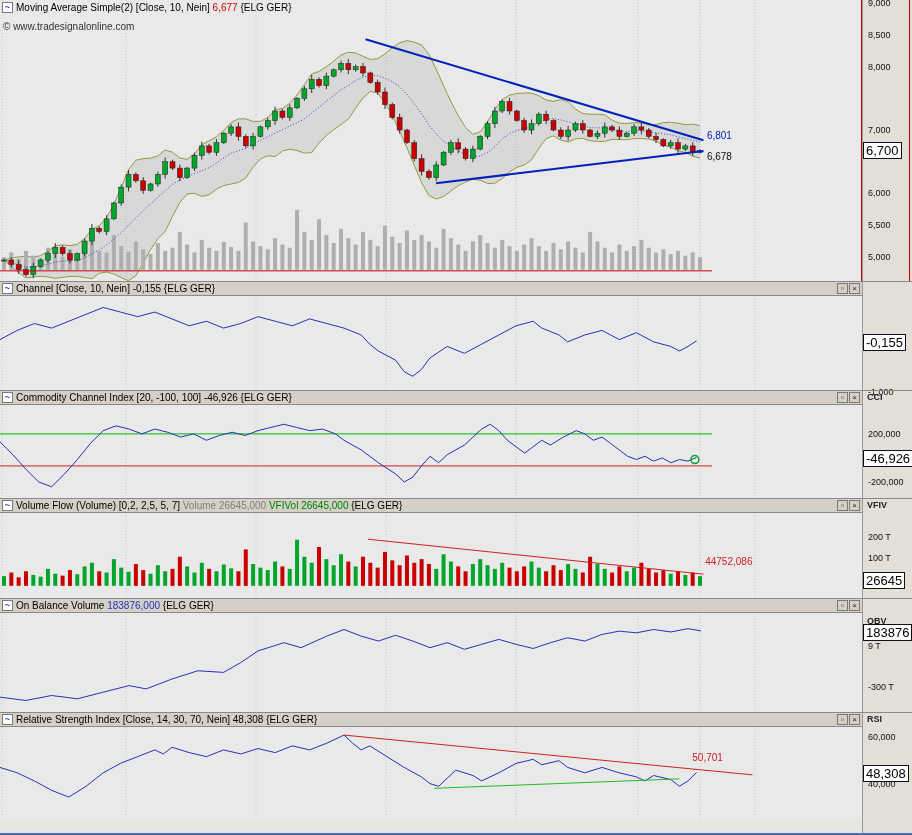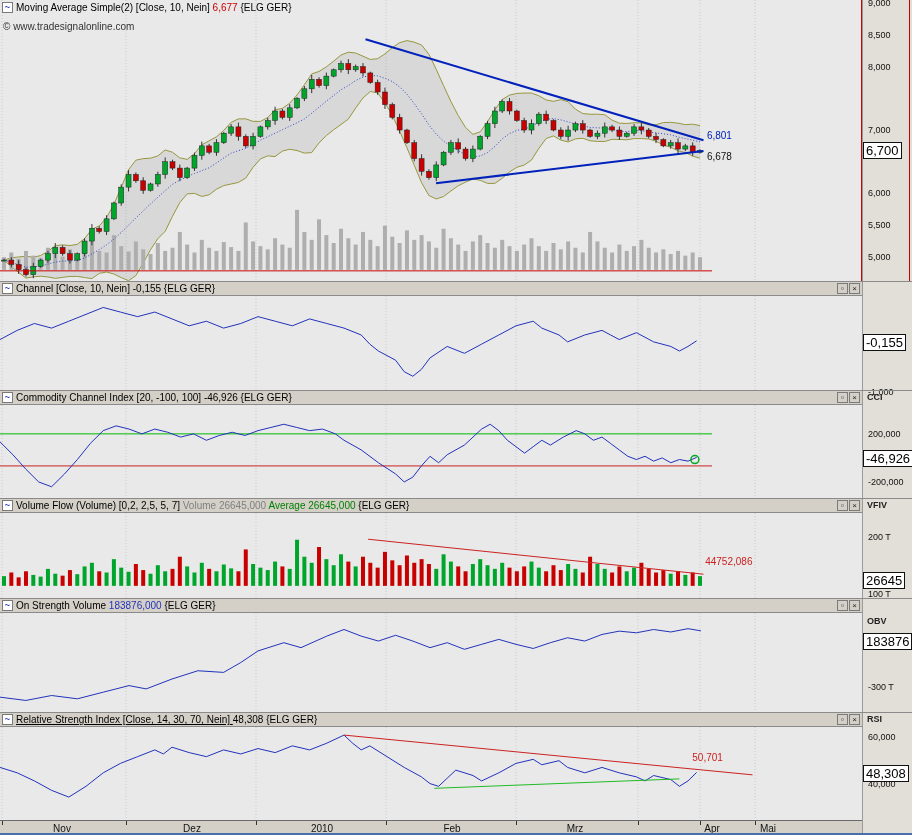--- a/index.html
+++ b/index.html
@@ -404,21 +404,21 @@
           <line x1="0" y1="60.93103448275862" x2="712" y2="60.93103448275862" stroke="#cc2222" stroke-width="1"></line>
           <polyline points="0,36.87931034482759 12.9,49.706896551724135 25.8,64.13793103448276 38.699999999999996,76.9655172413793 51.6,81.77586206896551 64.5,68.94827586206897 77.39999999999999,54.51724137931034 90.3,38.48275862068965 103.2,25.655172413793103 116.10000000000001,20.844827586206897 129,24.051724137931036 141.9,28.862068965517242 154.79999999999998,24.051724137931036 167.70000000000002,27.25862068965517 180.6,32.06896551724138 193.5,28.862068965517242 206.4,35.275862068965516 219.3,30.46551724137931 232.20000000000002,27.25862068965517 245.09999999999997,30.46551724137931 258,25.655172413793103 270.9,22.448275862068968 283.8,19.241379310344826 296.7,22.448275862068968 309.59999999999997,25.655172413793103 322.5,24.051724137931036 335.40000000000003,28.862068965517242 344,35.275862068965516 361.2,44.896551724137936 378.4,57.724137931034484 395.6,68.94827586206897 404.2,76.9655172413793 412.8,72.1551724137931 421.4,60.93103448275862 430,51.310344827586206 438.6,57.724137931034484 447.2,49.706896551724135 464.40000000000003,40.08620689655172 473.00000000000006,32.06896551724138 481.6,24.051724137931036 490.19999999999993,19.241379310344826 498.79999999999995,25.655172413793103 507.4,35.275862068965516 516,41.689655172413794 524.6,48.10344827586207 533.2,41.689655172413794 541.8,35.275862068965516 550.4,40.08620689655172 563.3000000000001,32.06896551724138 576.2,25.655172413793103 584.8000000000001,28.862068965517242 593.4,35.275862068965516 602,32.06896551724138 610.6,38.48275862068965 619.1999999999999,44.896551724137936 627.8,51.310344827586206 636.4,54.51724137931034 645,51.310344827586206 653.6,56.12068965517241 662.2,52.91379310344828 670.8000000000001,57.724137931034484 679.4,54.51724137931034 688,56.12068965517241 696.6,52.416724137931034" fill="none" stroke="#2233bb" stroke-width="1"></polyline>
           <circle cx="694.88" cy="54.51724137931034" r="4" fill="none" stroke="#00aa22" stroke-width="1.5"></circle>
         </svg>
     </div>
   </div>
 
   <div class="panel" id="panel-vfi" style="top:498px;height:100px;">
     <div class="titlebar">
       <span class="waveicon">~</span>
-      <span class="titlesegs" id="ts-vfi"><span style="color: rgb(0, 0, 0);">Volume Flow (Volume) [0,2, 2,5, 5, 7] </span><span style="color: rgb(128, 128, 128);">Volume 26645,000 </span><span style="color: rgb(0, 128, 0);">Average 26645,000 </span><span style="color: rgb(0, 0, 0);">{ELG GER}</span></span>
+      <span class="titlesegs" id="ts-vfi"><span style="color: rgb(0, 0, 0);">Volume Flow (Volume) [0,2, 2,5, 5, 7] </span><span style="color: rgb(128, 128, 128);">Volume 26645,000 </span><span style="color: rgb(0, 128, 0);">VFIVol 26645,000 </span><span style="color: rgb(0, 0, 0);">{ELG GER}</span></span>
       <span class="winbtns">
         <span class="winbtn">▫</span>
         <span class="winbtn">×</span>
       </span>
     </div>
     <div class="plot" style="height:85px;">
       <svg id="svg-vfi" width="862" height="85">
           <line x1="2" y1="0" x2="2" y2="85" stroke="#c9c9c9" stroke-dasharray="1 2"></line>
           <line x1="126" y1="0" x2="126" y2="85" stroke="#c9c9c9" stroke-dasharray="1 2"></line>
           <line x1="256" y1="0" x2="256" y2="85" stroke="#c9c9c9" stroke-dasharray="1 2"></line>
@@ -525,21 +525,21 @@
           <rect x="698" y="63.142857142857146" width="4" height="9.714285714285701" fill="#00a62c"></rect>
           <line x1="368.08" y1="26.228571428571428" x2="703.4799999999999" y2="61.199999999999996" stroke="#cc2222" stroke-width="1"></line>
           <text x="705.1999999999999" y="51.57142857142857" fill="#cc2222" font-size="10">44752,086</text>
         </svg>
     </div>
   </div>
 
   <div class="panel" id="panel-obv" style="top:598px;height:114px;">
     <div class="titlebar">
       <span class="waveicon">~</span>
-      <span class="titlesegs" id="ts-obv"><span style="color: rgb(0, 0, 0);">On Strength Volume </span><span style="color: rgb(34, 51, 187);">183876,000</span><span style="color: rgb(0, 0, 0);"> {ELG GER}</span></span>
+      <span class="titlesegs" id="ts-obv"><span style="color: rgb(0, 0, 0);">On Balance Volume </span><span style="color: rgb(34, 51, 187);">183876,000</span><span style="color: rgb(0, 0, 0);"> {ELG GER}</span></span>
       <span class="winbtns">
         <span class="winbtn">▫</span>
         <span class="winbtn">×</span>
       </span>
     </div>
     <div class="plot" style="height:99px;">
       <svg id="svg-obv" width="862" height="99">
           <line x1="2" y1="0" x2="2" y2="99" stroke="#c9c9c9" stroke-dasharray="1 2"></line>
           <line x1="126" y1="0" x2="126" y2="99" stroke="#c9c9c9" stroke-dasharray="1 2"></line>
           <line x1="256" y1="0" x2="256" y2="99" stroke="#c9c9c9" stroke-dasharray="1 2"></line>
@@ -549,21 +549,21 @@
           <line x1="700" y1="0" x2="700" y2="99" stroke="#c9c9c9" stroke-dasharray="1 2"></line>
           <line x1="755" y1="0" x2="755" y2="99" stroke="#c9c9c9" stroke-dasharray="1 2"></line>
           <polyline points="0,84.14999999999999 25.8,87.45 51.6,82.5 77.39999999999999,85.8 103.2,79.2 129,72.6 146.20000000000002,75.9 172,66 197.8,57.75000000000001 223.6,59.4 240.8,49.5 258,37.95 283.8,29.7 301,34.65 326.8,23.1 344,16.5 361.2,23.1 378.4,28.05 395.6,22.275000000000002 412.8,28.05 430,34.65 447.2,29.7 464.40000000000003,36.3 481.6,31.349999999999998 498.79999999999995,26.4 516,31.349999999999998 533.2,35.475 550.4,29.7 567.6,24.75 584.8000000000001,28.05 602,21.45 619.1999999999999,18.15 636.4,19.8 653.6,16.5 670.8000000000001,18.975 688,15.674999999999999 700.9,17.83023" fill="none" stroke="#2233bb" stroke-width="1"></polyline>
         </svg>
     </div>
   </div>
 
   <div class="panel" id="panel-rsi" style="top:712px;height:108px;">
     <div class="titlebar">
       <span class="waveicon">~</span>
-      <span class="titlesegs" id="ts-rsi"><span style="color: rgb(0, 0, 0); text-decoration: underline;">Relative Strength Index [Close, 14, 30, 70, Nein] </span><span style="color: rgb(0, 0, 0);">48,308</span><span style="color: rgb(0, 0, 0);"> {ELG GER}</span></span>
+      <span class="titlesegs" id="ts-rsi"><span style="color: rgb(0, 0, 0);">Relative Strength Index [Close, 14, 30, 70, Nein] </span><span style="color: rgb(0, 0, 0);">48,308</span><span style="color: rgb(0, 0, 0);"> {ELG GER}</span></span>
       <span class="winbtns">
         <span class="winbtn">▫</span>
         <span class="winbtn">×</span>
       </span>
     </div>
     <div class="plot" style="height:93px;">
       <svg id="svg-rsi" width="862" height="93">
           <line x1="2" y1="0" x2="2" y2="93" stroke="#c9c9c9" stroke-dasharray="1 2"></line>
           <line x1="126" y1="0" x2="126" y2="93" stroke="#c9c9c9" stroke-dasharray="1 2"></line>
           <line x1="256" y1="0" x2="256" y2="93" stroke="#c9c9c9" stroke-dasharray="1 2"></line>
@@ -573,63 +573,46 @@
           <line x1="700" y1="0" x2="700" y2="93" stroke="#c9c9c9" stroke-dasharray="1 2"></line>
           <line x1="755" y1="0" x2="755" y2="93" stroke="#c9c9c9" stroke-dasharray="1 2"></line>
           <polyline points="0,40.43478260869565 17.2,45.82608695652174 34.4,53.913043478260875 51.6,63.34782608695652 68.8,70.08695652173913 86,59.30434782608695 103.2,45.82608695652174 120.4,36.391304347826086 137.6,29.652173913043477 154.79999999999998,22.91304347826087 163.4,26.956521739130437 172,20.217391304347824 189.2,25.608695652173914 206.4,29.652173913043477 223.6,22.91304347826087 240.8,26.956521739130437 258,21.565217391304348 275.2,25.608695652173914 292.40000000000003,18.869565217391305 309.59999999999997,22.91304347826087 326.8,16.17391304347826 344,8.08695652173913 352.59999999999997,16.17391304347826 361.2,22.91304347826087 369.8,18.869565217391305 387,29.652173913043477 404.2,40.43478260869565 421.4,49.86956521739131 430,56.608695652173914 438.6,59.30434782608695 447.2,51.21739130434783 455.8,43.130434782608695 473.00000000000006,48.52173913043478 481.6,53.913043478260875 498.79999999999995,45.82608695652174 516,36.391304347826086 533.2,32.34782608695652 541.8,37.73913043478261 559,33.69565217391305 567.6,40.43478260869565 584.8000000000001,45.82608695652174 602,40.43478260869565 619.1999999999999,45.82608695652174 636.4,49.86956521739131 645,53.913043478260875 653.6,48.52173913043478 670.8000000000001,52.565217391304344 679.4,59.30434782608695 688,53.913043478260875 696.6,45.42173913043479" fill="none" stroke="#2233bb" stroke-width="1"></polyline>
           <line x1="344" y1="8.08695652173913" x2="752.5" y2="47.847826086956516" stroke="#cc2222" stroke-width="1"></line>
           <line x1="434.3" y1="61.32608695652174" x2="679.4" y2="51.89130434782609" stroke="#22bb22" stroke-width="1"></line>
           <text x="692.3000000000001" y="34" fill="#cc2222" font-size="10">50,701</text>
         </svg>
     </div>
   </div>
 
-  <div id="xaxis">
-      <div class="month-tick" style="left: 2px;"></div>
-      <div class="month-tick" style="left: 126px;"></div>
-      <div class="month-tick" style="left: 256px;"></div>
-      <div class="month-tick" style="left: 386px;"></div>
-      <div class="month-tick" style="left: 516px;"></div>
-      <div class="month-tick" style="left: 638px;"></div>
-      <div class="month-tick" style="left: 700px;"></div>
-      <div class="month-tick" style="left: 755px;"></div>
-      <div class="month-label" style="left: 62px;">Nov</div>
-      <div class="month-label" style="left: 192px;">Dez</div>
-      <div class="month-label" style="left: 322px;">2010</div>
-      <div class="month-label" style="left: 452px;">Feb</div>
-      <div class="month-label" style="left: 575px;">Mrz</div>
-      <div class="month-label" style="left: 712px;">Apr</div>
-      <div class="month-label" style="left: 768px;">Mai</div>
-    </div>
 
   <div id="axis-col">
       <div class="axis-tick" style="top: -1.82844px;">9,000</div>
       <div class="axis-tick" style="top: 29.8871px;">8,500</div>
       <div class="axis-tick" style="top: 61.6027px;">8,000</div>
       <div class="axis-tick" style="top: 125.034px;">7,000</div>
       <div class="axis-tick" style="top: 144px;">6,500</div>
       <div class="axis-tick" style="top: 188.465px;">6,000</div>
       <div class="axis-tick" style="top: 220.181px;">5,500</div>
       <div class="axis-tick" style="top: 251.896px;">5,000</div>
       <div class="axis-box" style="top: 142.063px;">6,700</div>
       <div class="axis-short" style="top: 283px; margin-left: 46px;">MOM</div>
       <div class="axis-tick" style="top: 355.195px; margin-top: 32px;">-1,000</div>
       <div class="axis-box" style="top: 333.822px;">-0,155</div>
       <div class="axis-short" style="top: 392px;">CCI</div>
       <div class="axis-tick" style="top: 429px;">200,000</div>
       <div class="axis-tick" style="top: 476.966px;">-200,000</div>
       <div class="axis-box" style="top: 450.421px;">-46,926</div>
       <div class="axis-short" style="top: 500px;">VFIV</div>
       <div class="axis-tick" style="top: 532.286px;">200 T</div>
-      <div class="axis-tick" style="top: 589px;">100 T</div>
+      <div class="axis-tick" style="top: 553px;">100 T</div>
       <div class="axis-box" style="top: 572.386px;">26645</div>
       <div class="axis-short" style="top: 616px;">OBV</div>
       <div class="axis-tick" style="top: 641px;">9 T</div>
       <div class="axis-tick" style="top: 682.25px;">-300 T</div>
-      <div class="axis-box" style="top: 623.83px; margin-top: 9px;">183876</div>
+      <div class="axis-box" style="top: 623.83px;">183876</div>
       <div class="axis-short" style="top: 714px;">RSI</div>
       <div class="axis-tick" style="top: 732px;">60,000</div>
       <div class="axis-tick" style="top: 778.609px;">40,000</div>
       <div class="axis-box" style="top: 765.411px;">48,308</div>
     </div>
 
   <div class="sep" style="top:281px;"></div>
   <div class="sep" style="top:390px;"></div>
   <div class="sep" style="top:498px;"></div>
   <div class="sep" style="top:598px;"></div>

